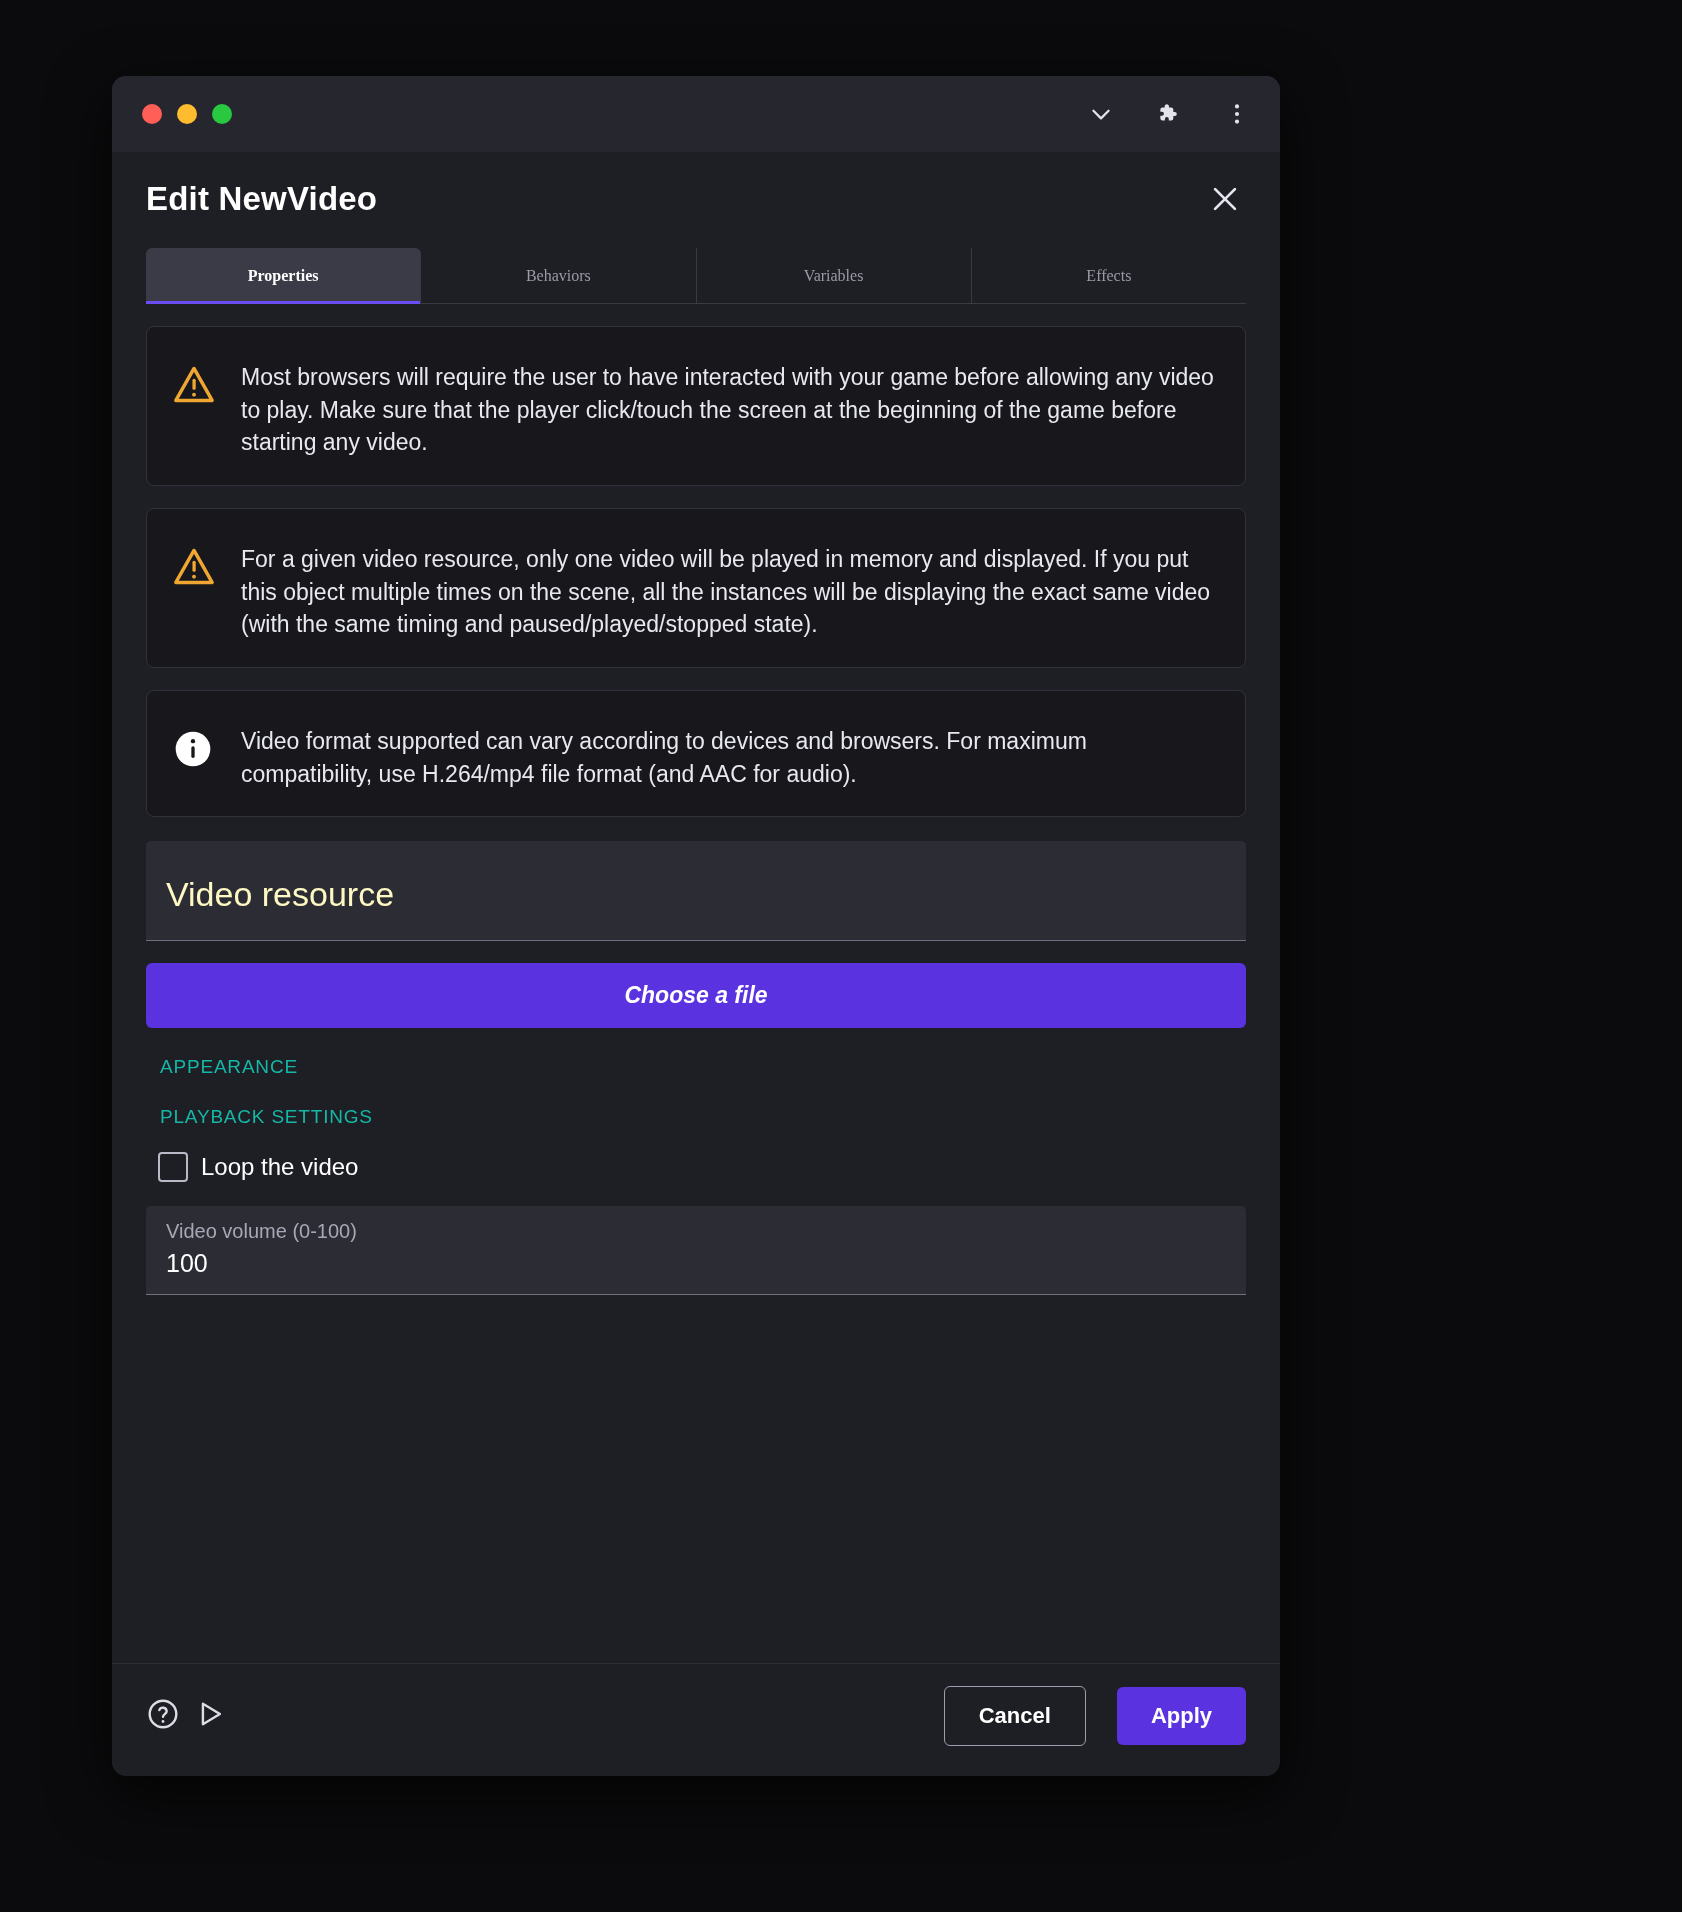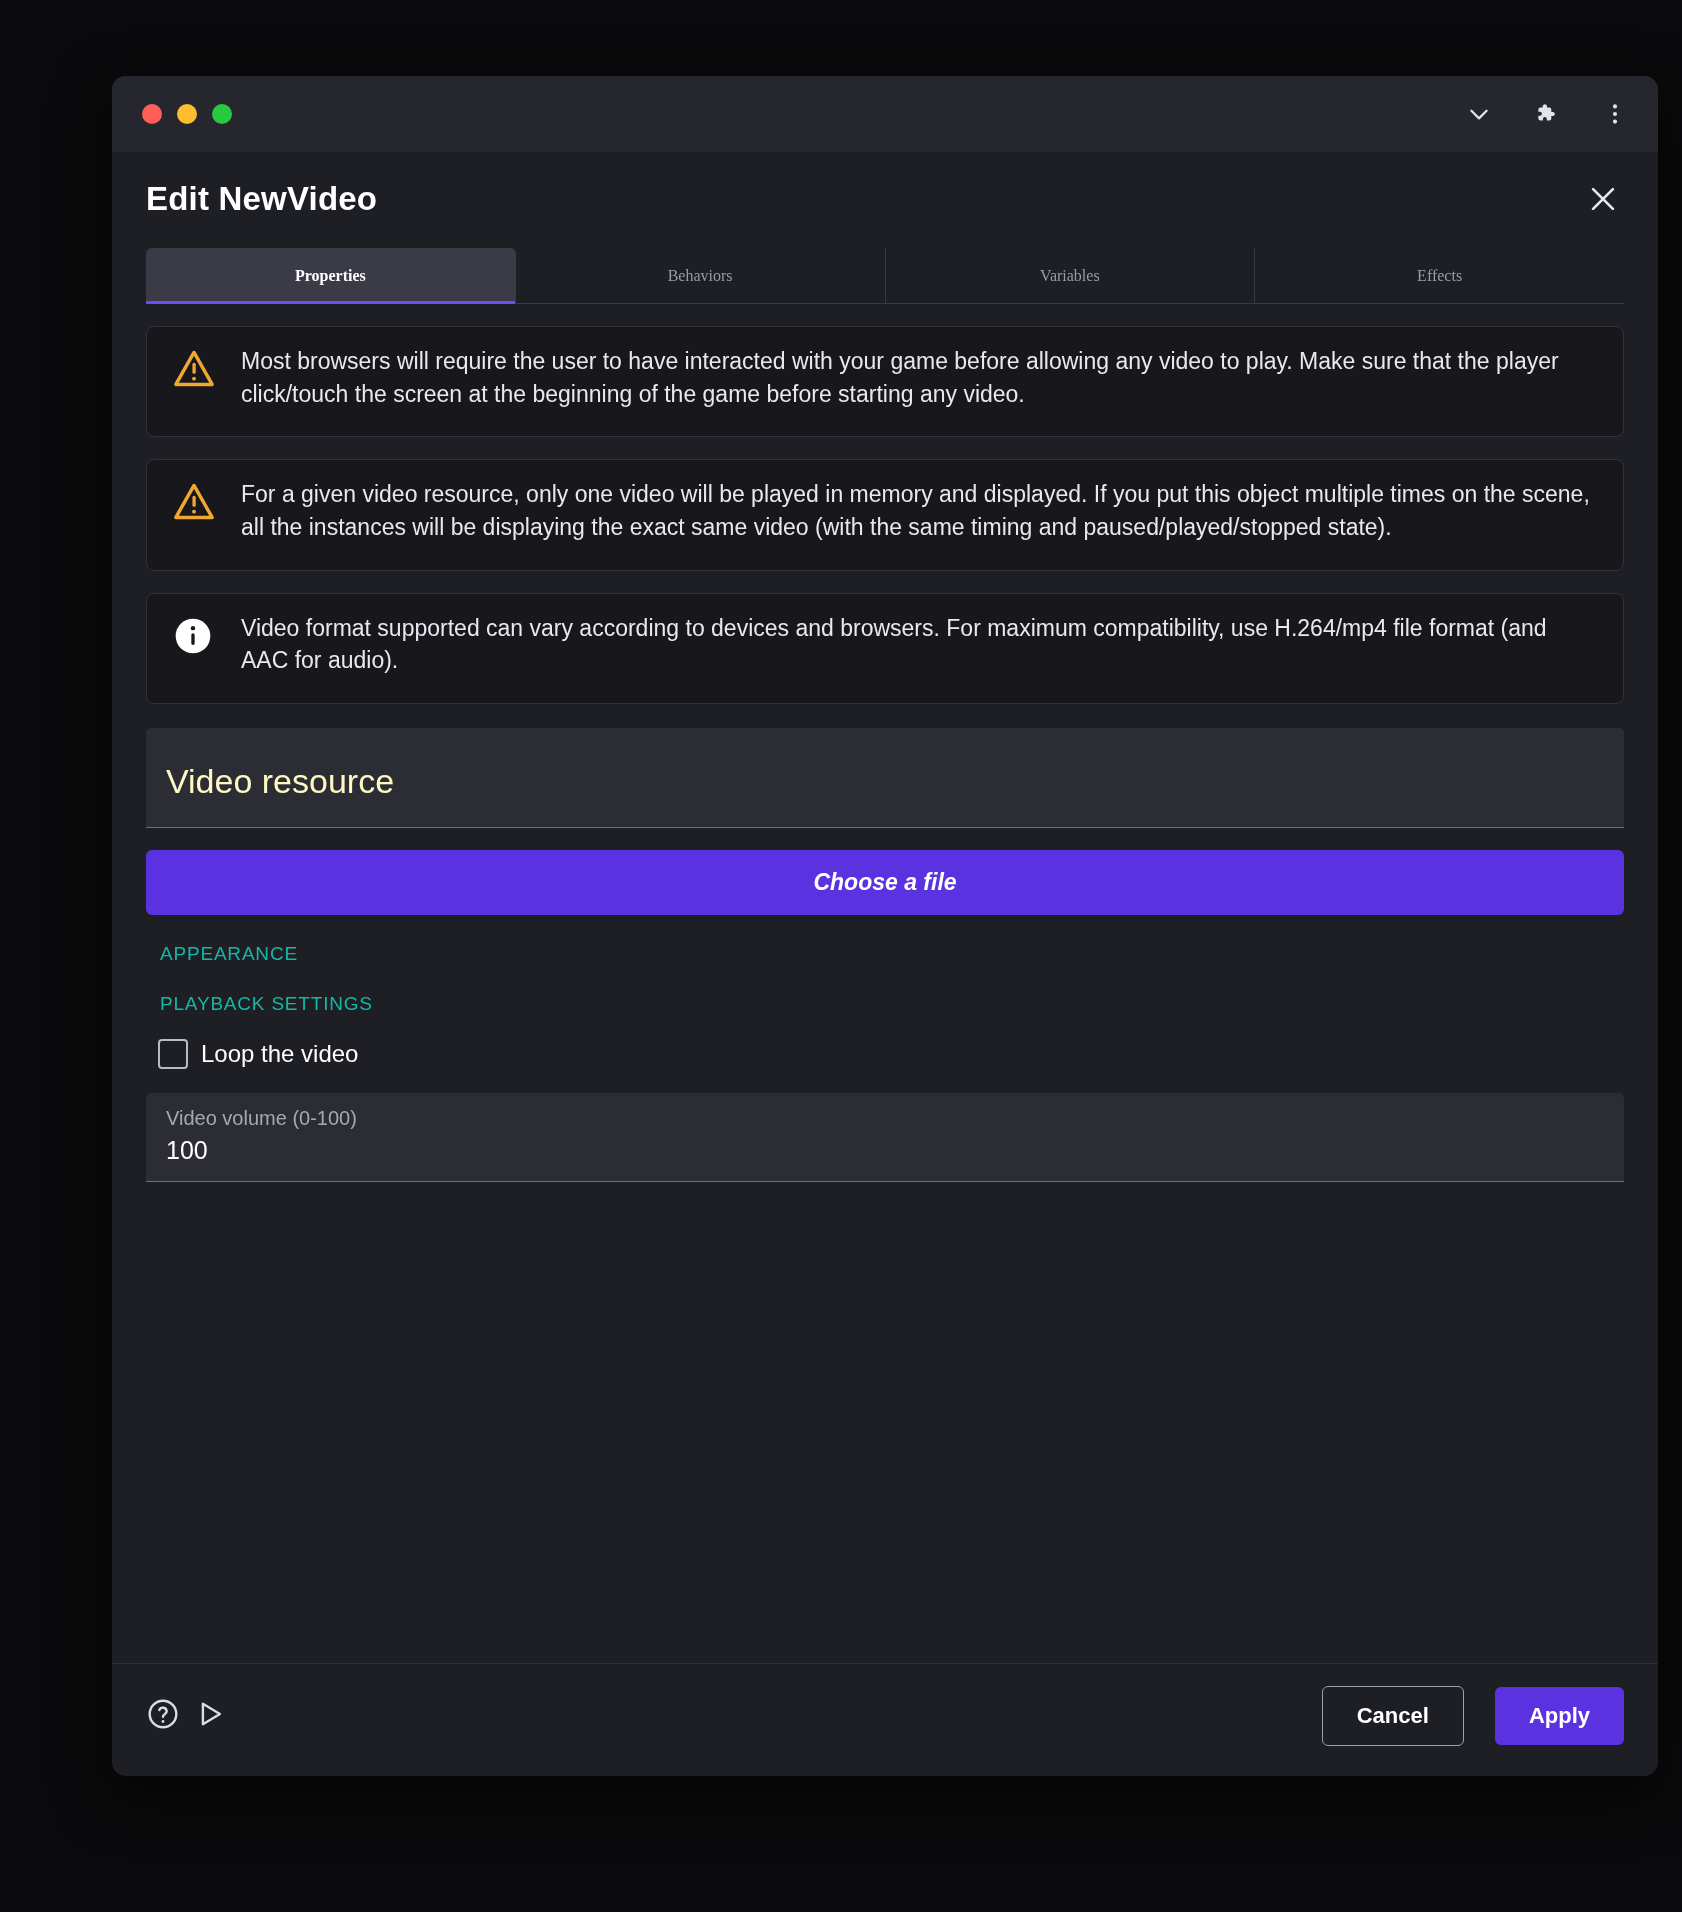--- a/index.html
+++ b/index.html
@@ -14,21 +14,21 @@
     position: relative;
     width: 1682px; height: 1912px;
     background: #0b0b0d;
     display: flex;
     align-items: flex-start;
     justify-content: center;
   }
   .window {
     position: absolute;
     left: 112px; top: 76px;
-    width: 1546px; height: 1700px;
+    width: 1168px; height: 1700px;
     background: #1e1e25;
     border-radius: 14px;
     box-shadow: 0 18px 60px rgba(0,0,0,0.75);
     display: flex;
     flex-direction: column;
     overflow: hidden;
   }
   
   .titlebar {
     height: 76px;
@@ -129,21 +129,21 @@
     font-size: 34px;
     color: #fef9c3;
     padding: 20px 0 10px 0;
   }
   .notice {
     display: flex;
     gap: 24px;
     background: #17171c;
     border: 1px solid #32323c;
     border-radius: 8px;
-    padding: 18px 28px 26px 26px;
+    padding: 34px 28px 26px 26px;
     margin-top: 22px;
   }
   .notice-icon { flex: none; width: 44px; padding-top: 4px; }
   .notice-text {
     font-size: 23px;
     line-height: 1.42;
     color: #e8e8f0;
   }
   .choose-btn {
     margin-top: 22px;

